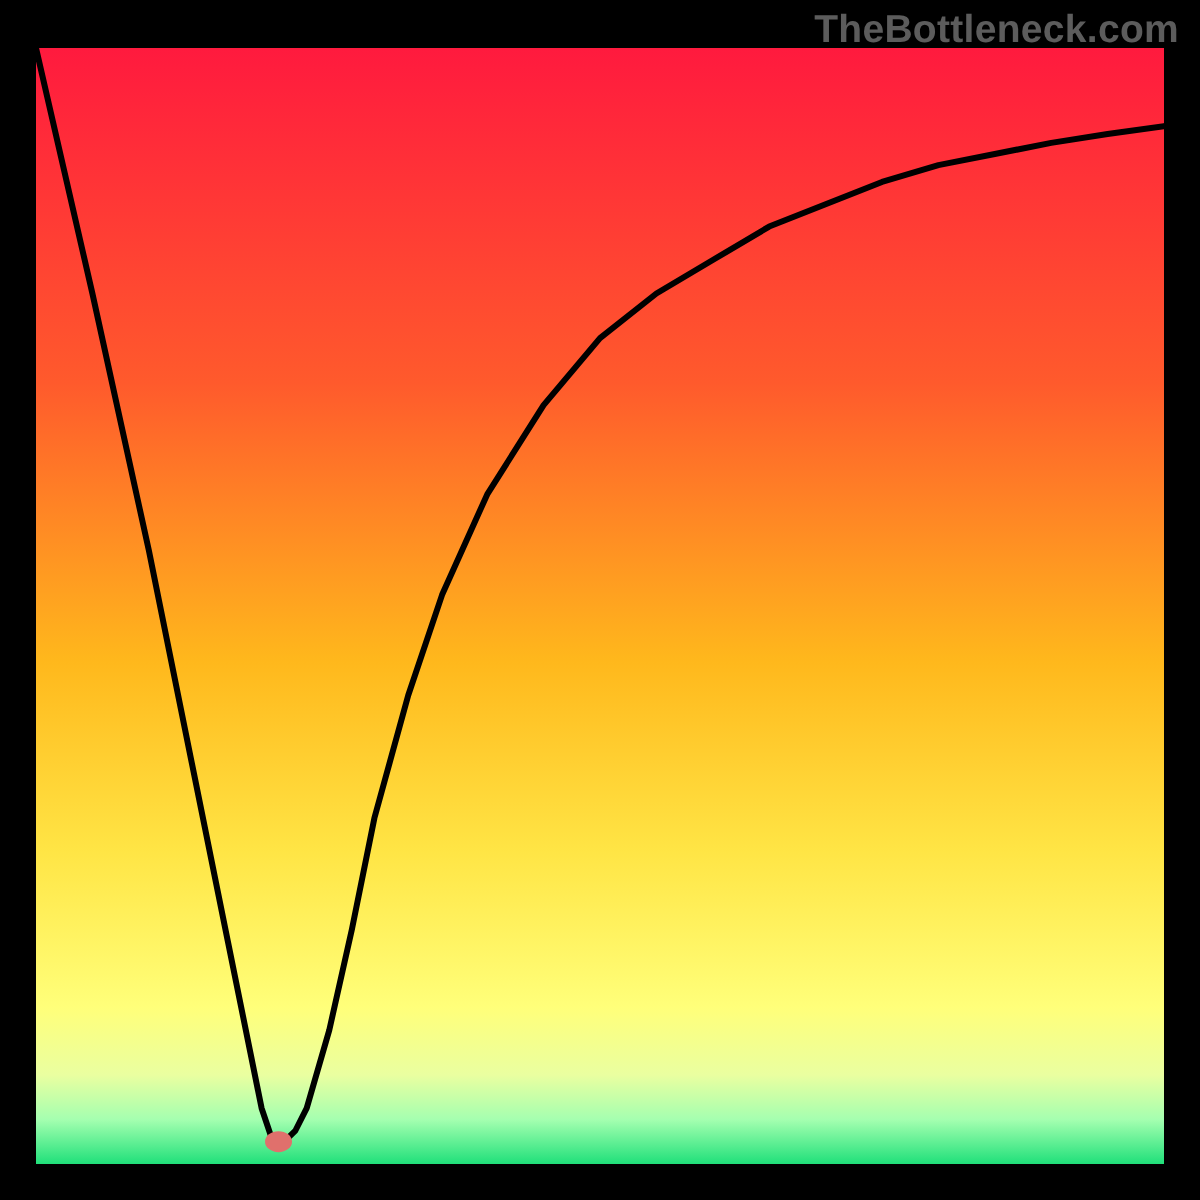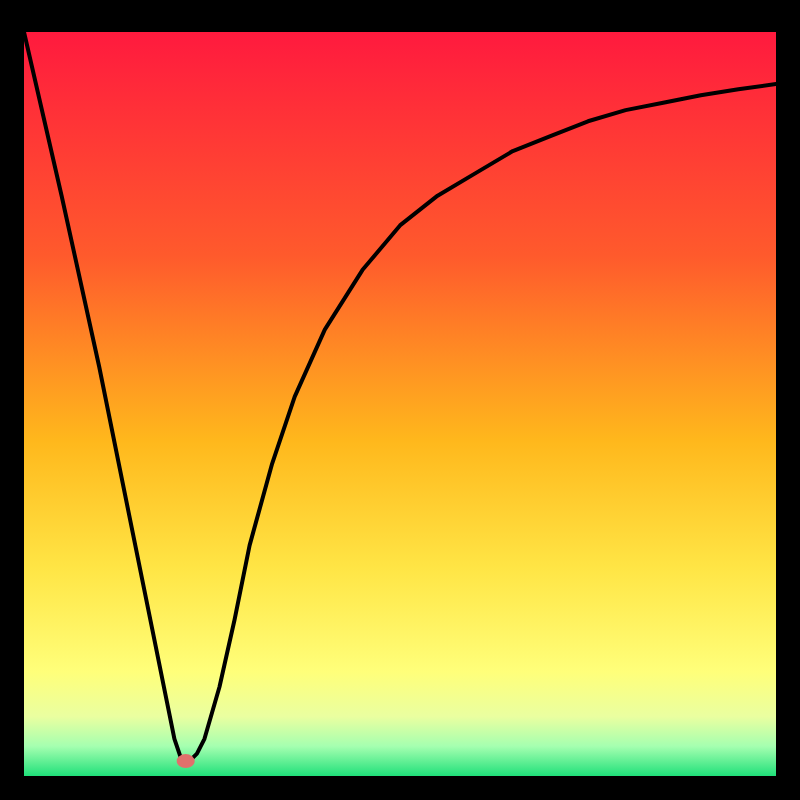--- a/index.html
+++ b/index.html
@@ -40,20 +40,21 @@
     top: 0;
     width: 100%;
     height: 100%;
     display: block;
   }
 </style>
 </head>
 <body>
 
 <div class="frame">
+  <div class="watermark">TheBottleneck.com</div>
 
   <div class="plot-wrap">
     <svg class="chart" viewBox="0 0 752 744" preserveAspectRatio="none">
       <defs>
         <linearGradient id="bg-grad" x1="0" y1="0" x2="0" y2="1">
             <stop offset="0.00%" stop-color="#ff1a3e"></stop>
             <stop offset="30.00%" stop-color="#ff5a2c"></stop>
             <stop offset="55.00%" stop-color="#ffb81c"></stop>
             <stop offset="72.00%" stop-color="#ffe545"></stop>
             <stop offset="86.00%" stop-color="#ffff7a"></stop>

